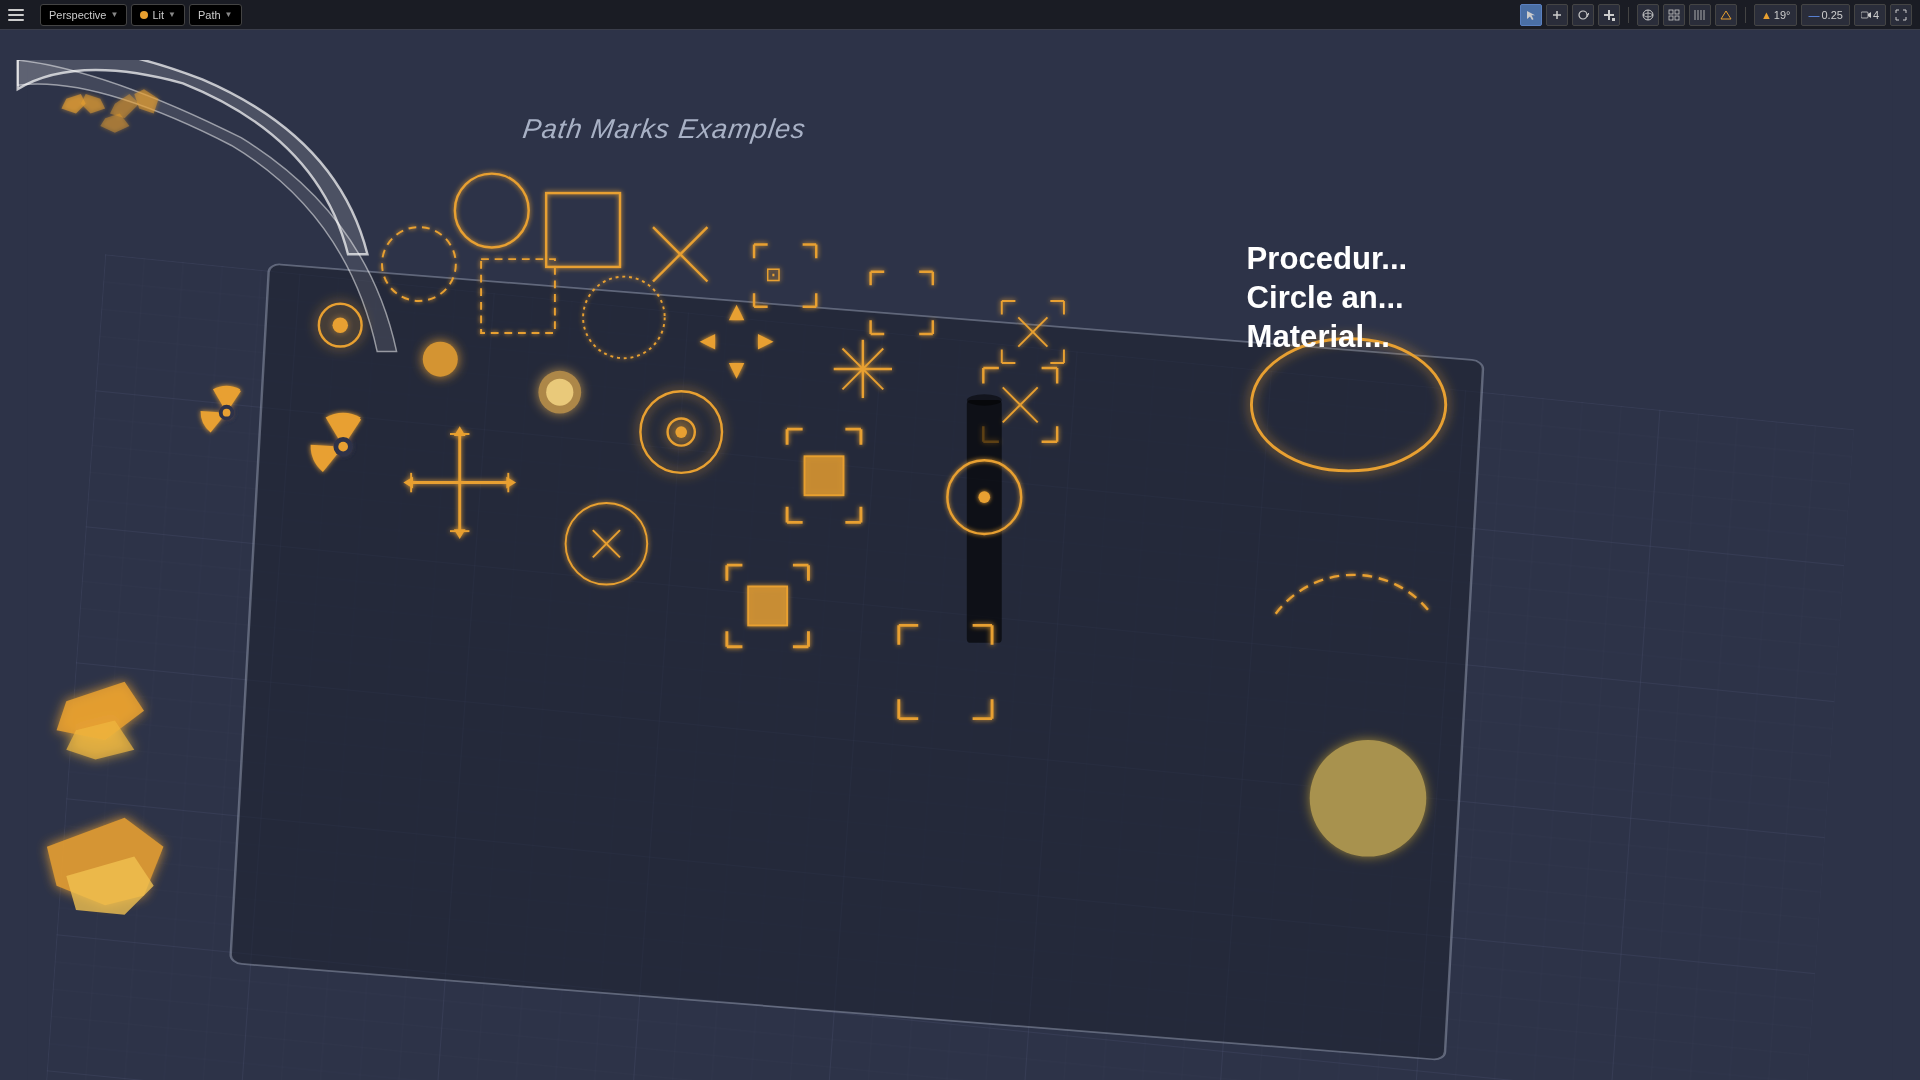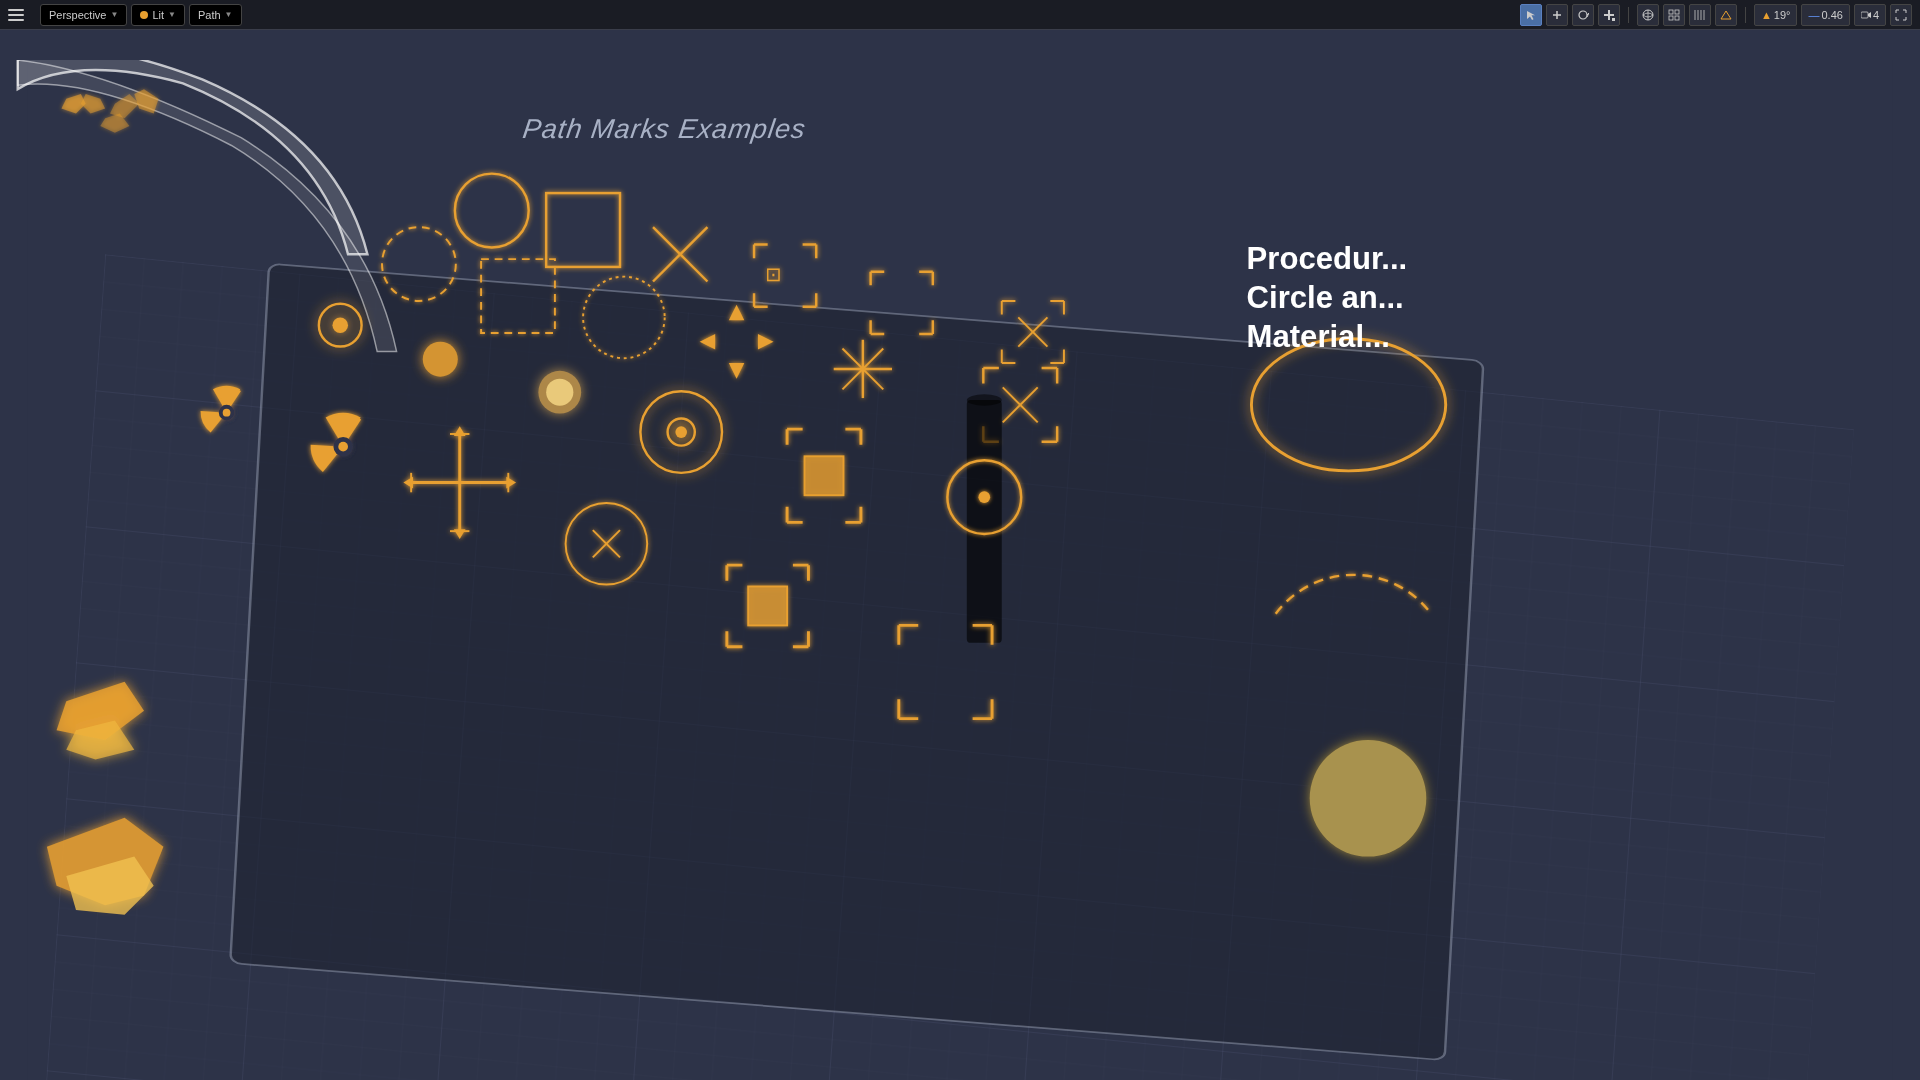--- a/index.html
+++ b/index.html
@@ -215,21 +215,21 @@
           <path d="M6 2 L11 10 L1 10 Z" stroke="#e8a030" stroke-width="1" fill="none"></path>
         </svg>
     </div>
     <div class="toolbar-separator"></div>
     <div class="toolbar-value">
       <span style="color:#e8a030">▲</span>
       <span>19°</span>
     </div>
     <div class="toolbar-value">
       <span style="color:#6699ff">—</span>
-      <span>0.46</span>
+      <span>0.25</span>
     </div>
     <div class="toolbar-value">
       <svg width="10" height="10" viewBox="0 0 10 10">
           <rect x="0" y="2" width="7" height="6" rx="1" stroke="#ccc" stroke-width="0.8" fill="none"></rect>
           <path d="M7 4 L10 2 L10 8 L7 6 Z" fill="#ccc"></path>
         </svg>
       <span>4</span>
     </div>
     <div class="toolbar-icon-btn">
       <svg width="12" height="12" viewBox="0 0 12 12">

